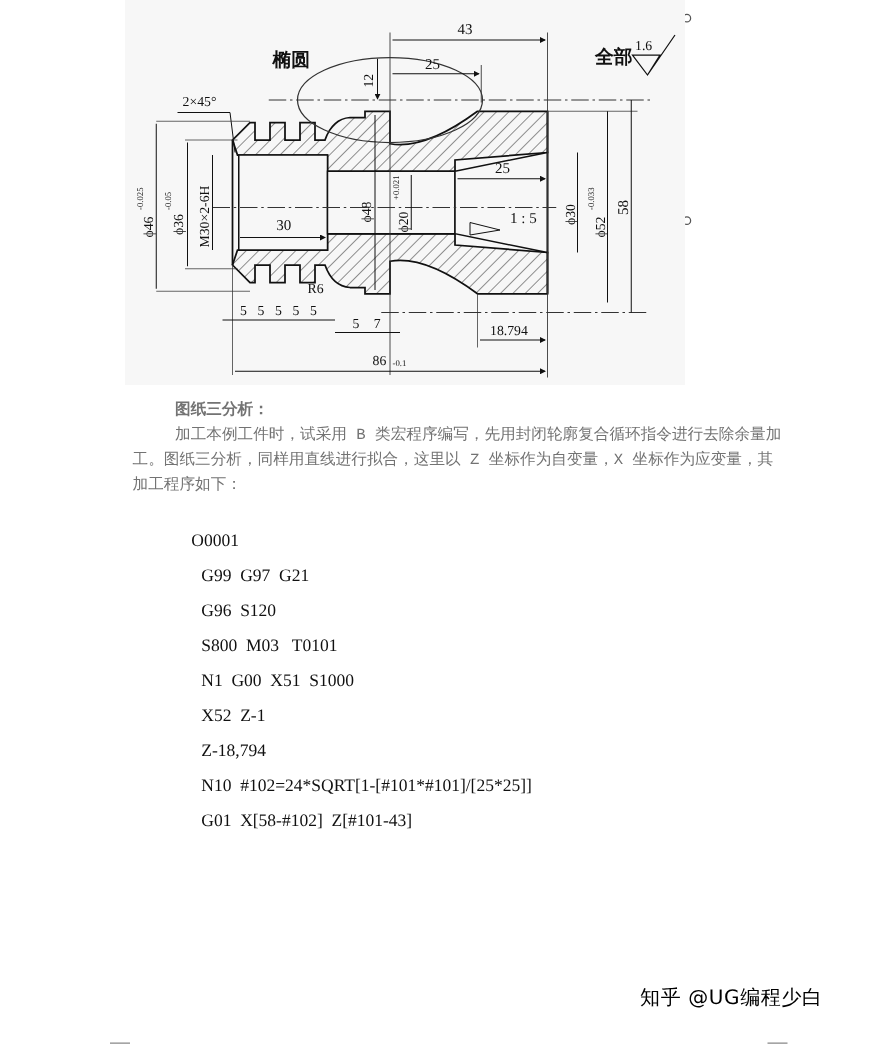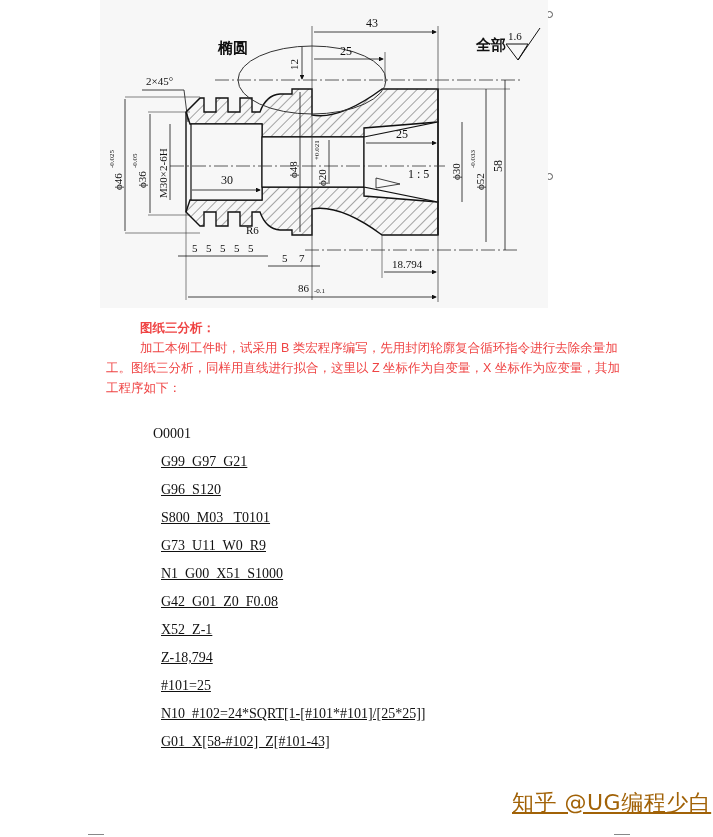--- a/index.html
+++ b/index.html
@@ -3,29 +3,29 @@
 <meta charset="utf-8">
 <style>
   html, body { margin: 0; padding: 0; background: #ffffff; }
   body { width: 713px; height: 837px; position: relative; overflow: hidden;
          font-family: "DejaVu Serif", "Liberation Serif", serif; color: #111; }
   .drawing { position: absolute; left: 100px; top: 0; width: 448px; height: 308px; }
   .drawing svg { width: 448px; height: 308px; display: block; }
   .dwg-text { font-family: "Liberation Serif", "DejaVu Serif", serif; fill: #111; }
   .handle { position: absolute; width: 5px; height: 5px; border: 1px solid #555; border-radius: 50%; background: #fff; }
   .analysis { position: absolute; left: 106px; top: 318px; width: 520px;
-              font-family: Liberation Sans, sans-serif; font-size: 12.5px; line-height: 20px; color: #ef4444; }
+              font-family: Liberation Mono, monospace; font-size: 12.5px; line-height: 20px; color: #737373; }
   .analysis .title { font-weight: bold; padding-left: 34px; }
   .analysis .para { text-indent: 34px; }
   .code { position: absolute; left: 153px; top: 420px;
           font-family: "Liberation Serif", "DejaVu Serif", serif; font-size: 14px; color: #111; }
   .code .line { height: 28px; line-height: 28px; white-space: pre; }
-  .code .line.indent { padding-left: 8px; text-decoration: underline; }
+  .code .line.indent { padding-left: 8px; }
   .watermark { position: absolute; left: 512px; top: 788px;
-               font-family: "DejaVu Sans", "Liberation Sans", sans-serif; font-size: 22px; color: #a16207; letter-spacing: 0.5px; text-decoration: underline; }
+               font-family: "DejaVu Sans", "Liberation Sans", sans-serif; font-size: 16px; color: #000000; letter-spacing: 0.5px; }
   .bottom-mark { position: absolute; top: 834px; height: 1px; background: #888; }
 </style>
 </head>
 <body>
 
 <div class="handle" style="left:113px;top:11px;"></div>
 <div class="handle" style="left:330px;top:11px;"></div>
 <div style="position:absolute;left:333px;top:0;width:1px;height:11px;background:#555;"></div>
 <div class="handle" style="left:546px;top:11px;"></div>
 <div class="handle" style="left:113px;top:173px;"></div>
@@ -145,26 +145,23 @@
 <div class="analysis">
   <div class="title">图纸三分析：</div>
   <div class="para">加工本例工件时，试采用 B 类宏程序编写，先用封闭轮廓复合循环指令进行去除余量加工。图纸三分析，同样用直线进行拟合，这里以 Z 坐标作为自变量，X 坐标作为应变量，其加工程序如下：</div>
 </div>
 
 <div class="code">
   <div class="line">O0001</div>
   <div class="line indent">G99  G97  G21</div>
   <div class="line indent">G96  S120</div>
   <div class="line indent">S800  M03   T0101</div>
-  <div class="line indent">G73  U11  W0  R9</div>
   <div class="line indent">N1  G00  X51  S1000</div>
-  <div class="line indent">G42  G01  Z0  F0.08</div>
   <div class="line indent">X52  Z-1</div>
   <div class="line indent">Z-18,794</div>
-  <div class="line indent">#101=25</div>
   <div class="line indent">N10  #102=24*SQRT[1-[#101*#101]/[25*25]]</div>
   <div class="line indent">G01  X[58-#102]  Z[#101-43]</div>
 </div>
 
 <div class="watermark">知乎 @UG编程少白</div>
 
 <div class="bottom-mark" style="left:88px;width:16px;"></div>
 <div class="bottom-mark" style="left:614px;width:16px;"></div>
 
 </body></html>

